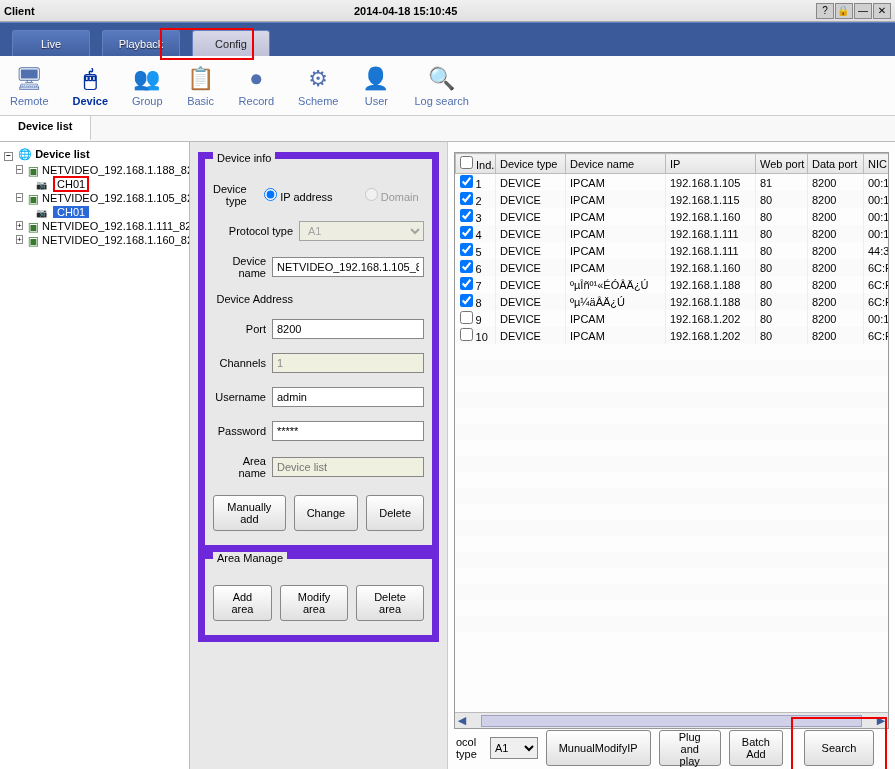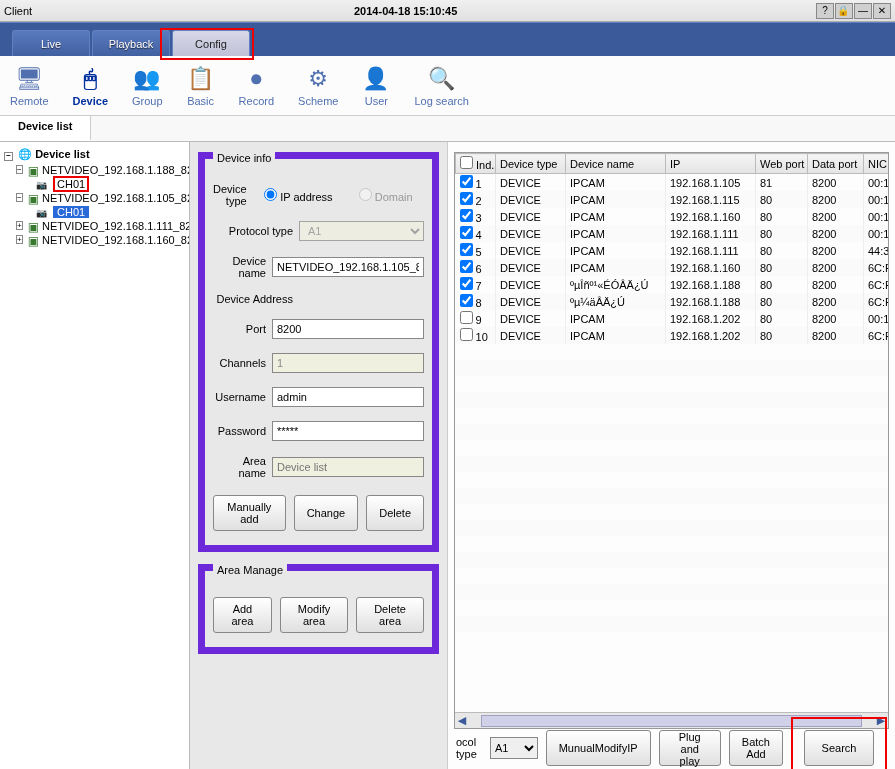--- a/index.html
+++ b/index.html
@@ -1,24 +1,24 @@
 <!DOCTYPE html>
 <html><head>
 <meta charset="utf-8">
 <style>
 * { box-sizing: border-box; margin: 0; padding: 0; font-family: Arial, sans-serif; font-size: 11px; }
 body { width: 895px; height: 769px; background: #fff; overflow: hidden; position: relative; }
 
 .titlebar { height: 22px; background: linear-gradient(#f0f0f0,#e0e0e0); border-bottom: 1px solid #aaa; display: flex; align-items: center; padding: 0 4px; }
-.titlebar .title { font-weight: normal; width: 120px; }
+.titlebar .title { font-weight: bold; width: 120px; }
 .titlebar .datetime { flex: 0 0 auto; margin-left: 230px; font-weight: bold; text-align: center; }
 .titlebar .winbtns { margin-left: auto; display: flex; gap: 1px; }
 .titlebar .winbtns span { width: 18px; height: 16px; display: flex; align-items: center; justify-content: center; background: #d0d0d0; border: 1px solid #888; font-size: 10px; }
 
-.maintabs { height: 34px; background: #3a5a9a; border-top: 1px solid #6080c0; display: flex; align-items: flex-end; padding-left: 12px; gap: 2px; }
+.maintabs { height: 34px; background: #3a5a9a; border-top: 1px solid #6080c0; display: flex; align-items: flex-end; padding-left: 12px; gap: 12px; }
 .maintab { width: 78px; height: 26px; display: flex; align-items: center; justify-content: center; background: linear-gradient(#5a7ac0,#4060a0); color: #fff; border: 1px solid #6080c0; border-bottom: none; border-radius: 3px 3px 0 0; cursor: pointer; text-shadow: 0 1px 1px #223; }
 .maintab.active { background: linear-gradient(#d8d8e8,#c0c0d8); color: #222; text-shadow: none; }
 .maintab-hl { position: absolute; border: 2px solid #e00; pointer-events: none; }
 
 .toolbar { height: 60px; background: #fcfcfc; border-bottom: 1px solid #ccc; display: flex; align-items: center; padding: 4px 10px; gap: 24px; }
 .tool { display: flex; flex-direction: column; align-items: center; gap: 2px; cursor: pointer; color: #5070b0; }
 .tool.active { color: #0030a0; font-weight: bold; }
 .tool .ico { width: 28px; height: 28px; display: flex; align-items: center; justify-content: center; font-size: 22px; }
 
 .subtabs { height: 26px; background: #f8f8f8; border-bottom: 1px solid #bbb; display: flex; }
@@ -33,27 +33,27 @@
 .tree-toggle { width: 9px; height: 9px; border: 1px solid #888; display: inline-flex; align-items: center; justify-content: center; font-size: 8px; line-height: 1; background: #fff; margin-right: 2px; }
 .tree-ico { width: 14px; height: 12px; display: inline-block; }
 .ch-hl { border: 2px solid #e00; padding: 0 2px; }
 .ch-sel { background: #2969d8; color: #fff; padding: 0 4px; }
 .cam-ico::before { content: "📷"; font-size: 9px; }
 .dev-ico::before { content: "▣"; color: #3a7a30; font-size: 12px; }
 .globe-ico::before { content: "🌐"; font-size: 11px; }
 
 .midpanel { width: 258px; background: #e8e8e8; padding: 10px 8px; overflow-y: auto; border-right: 1px solid #ccc; }
 .fieldset { border: 7px solid #6d28d9; padding: 10px 8px 14px 8px; position: relative; background: #e8e8e8; }
-.fieldset + .fieldset { margin-top: 12px; }
+.fieldset + .fieldset { }
 .legend { position: absolute; top: -7px; left: 8px; background: #e8e8e8; padding: 0 4px; font-size: 11px; }
 .frow { display: flex; align-items: center; margin-top: 14px; gap: 6px; }
 .frow label { width: 80px; text-align: right; font-size: 11px; }
 .finput { flex: 1; height: 20px; border: 1px solid #888; background: #fff; padding: 0 4px; font-size: 11px; }
 .finput[disabled] { background: #f0f0e0; color: #888; }
-.radios { display: flex; align-items: center; font-size: 10px; }
+.radios { display: flex; gap: 6px; align-items: center; font-size: 10px; }
 .radios label.dim { color: #999; }
 .btnrow { display: flex; gap: 8px; margin-top: 16px; justify-content: flex-start; }
 .wbtn { height: 36px; padding: 0 12px; background: linear-gradient(#fff,#e0e0e0); border: 1px solid #888; border-radius: 3px; cursor: pointer; font-size: 11px; }
 
 .rightpanel { flex: 1; display: flex; flex-direction: column; padding: 10px 6px 6px 6px; background: #fdfdfd; overflow: hidden; }
 .gridwrap { flex: 1; border: 1px solid #999; overflow: hidden; display: flex; flex-direction: column; }
 .grid { width: 100%; border-collapse: collapse; table-layout: fixed; }
 .grid th { background: linear-gradient(#f4f4f4,#e4e4e4); border: 1px solid #bbb; padding: 2px 4px; text-align: left; font-weight: normal; height: 18px; font-size: 11px; white-space: nowrap; overflow: hidden; }
 .grid td { border-right: 1px solid #eee; padding: 1px 4px; height: 16px; font-size: 11px; white-space: nowrap; overflow: hidden; }
 .grid tr:nth-child(even) td { background: #fafafa; }

